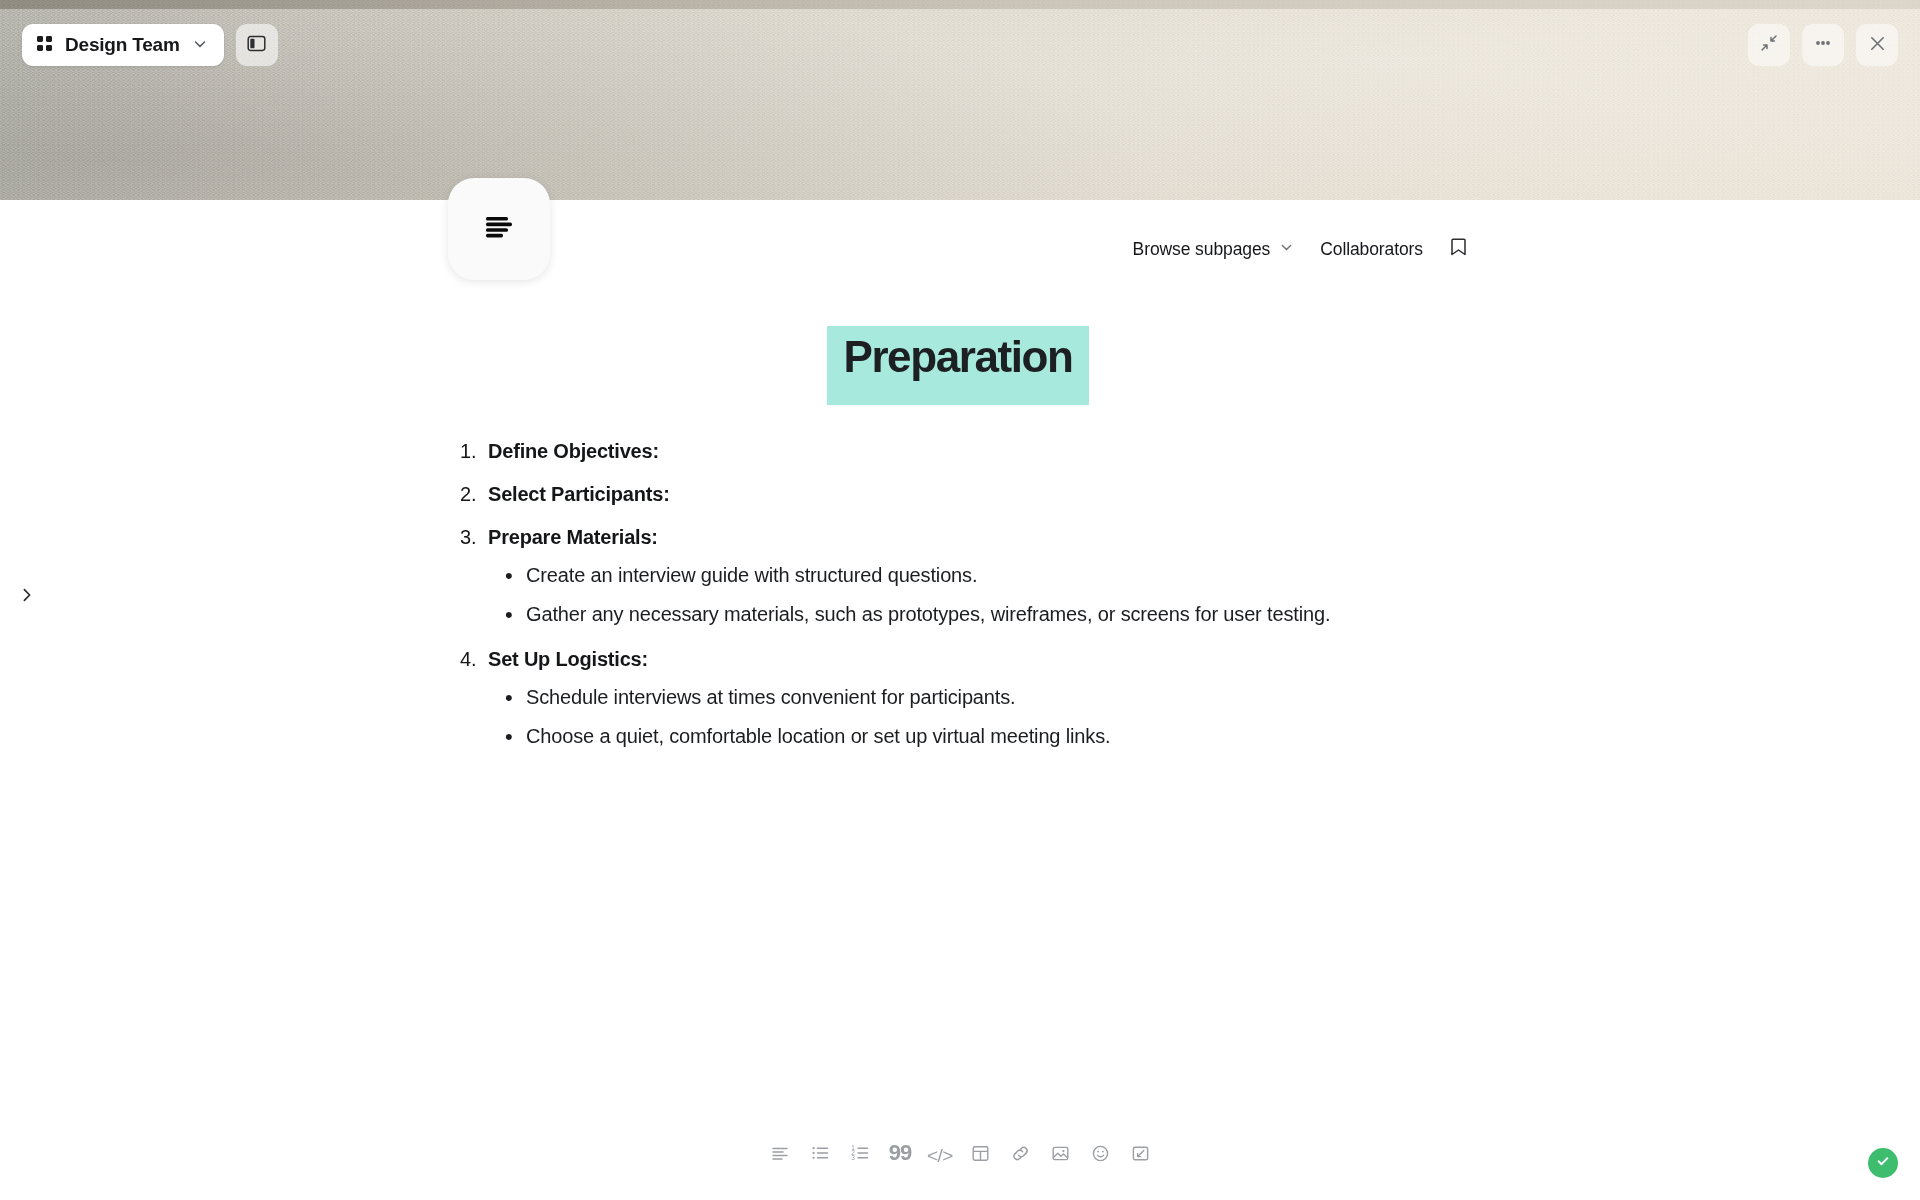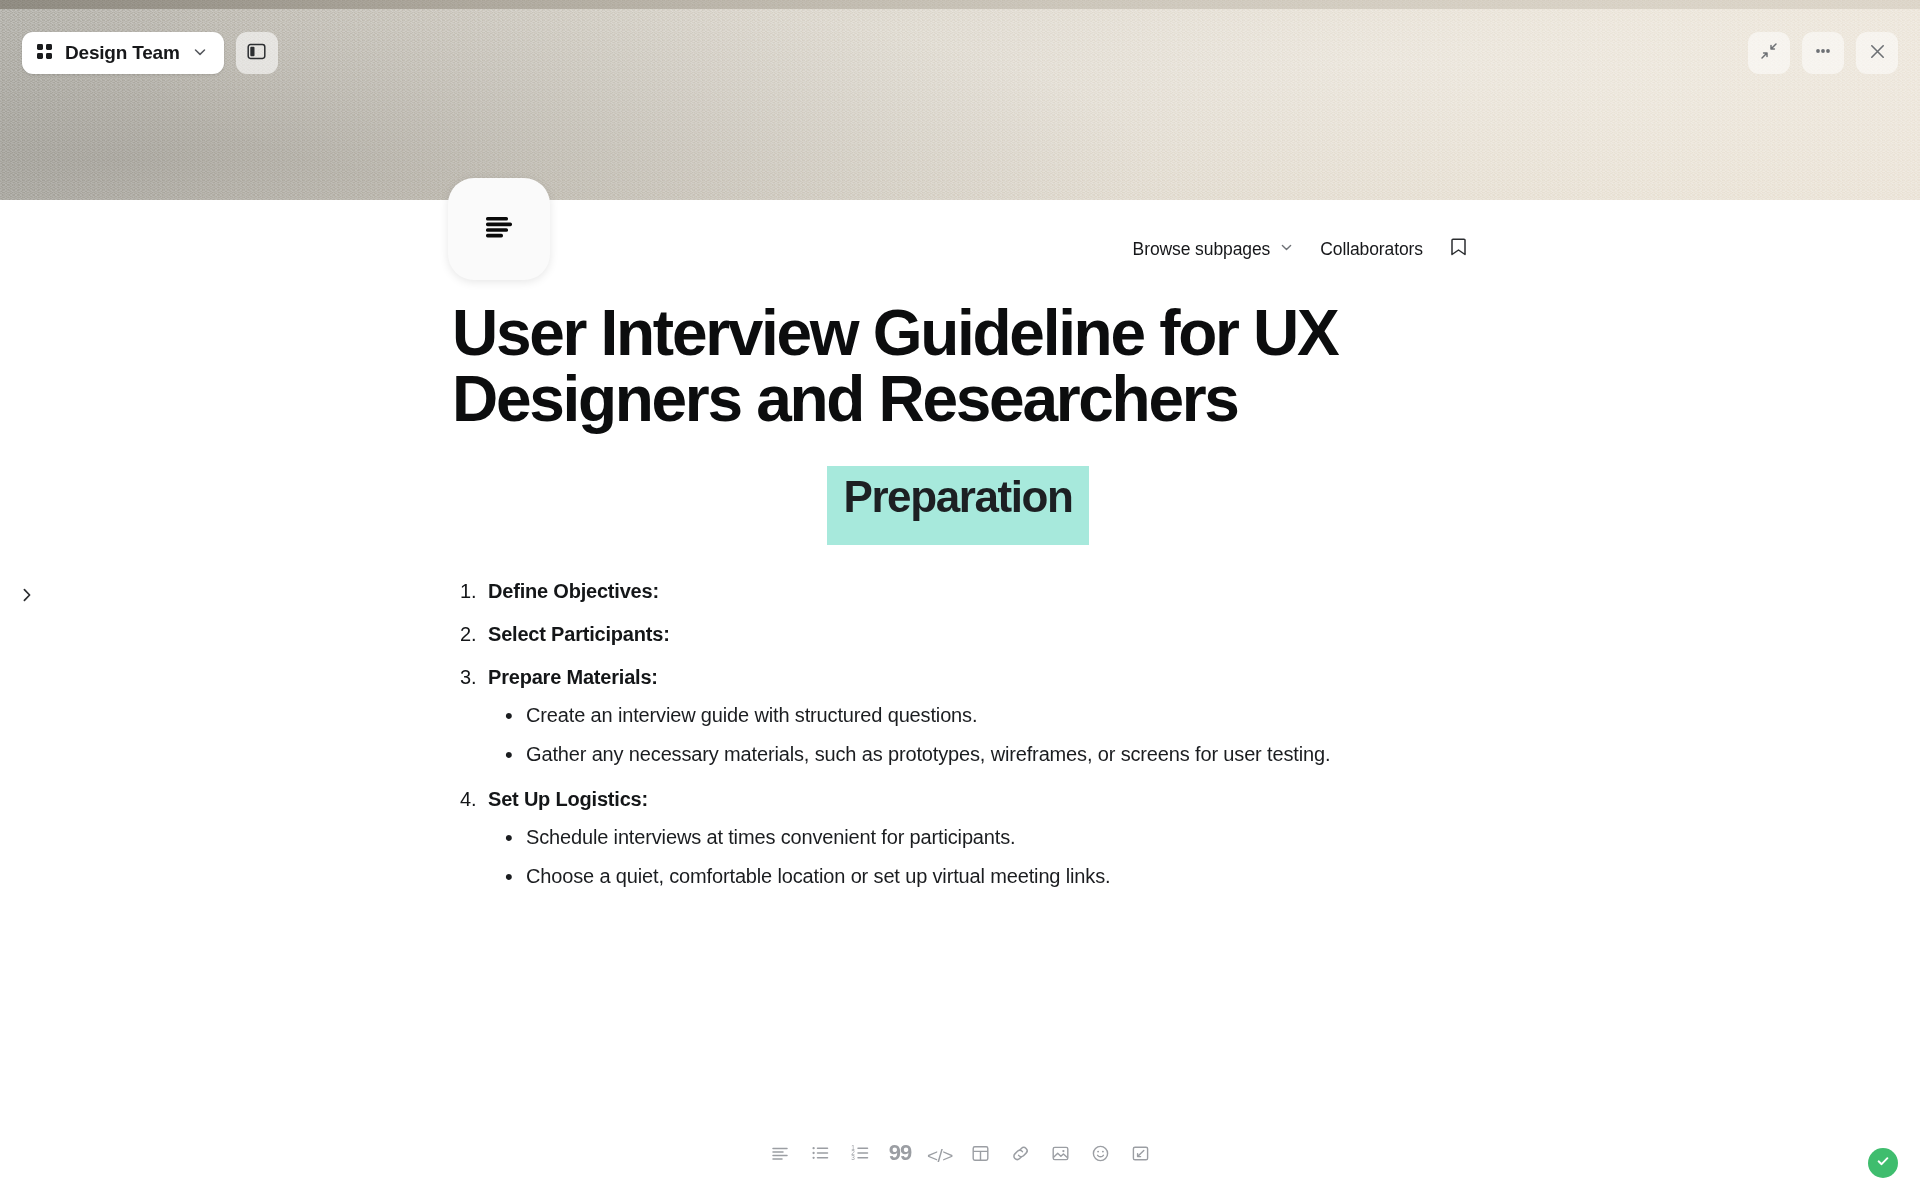--- a/index.html
+++ b/index.html
@@ -65,21 +65,21 @@
       rgba(110,104,92,.55) 0%,
       rgba(128,120,106,.42) 25%,
       rgba(150,142,126,.30) 55%,
       rgba(168,158,140,.24) 100%);
     pointer-events: none;
   }
 
   
   .topbar {
     position: absolute;
-    top: 12px; left: 0;
+    top: 4px; left: 0;
     width: 1920px;
     height: 82px;
     display: flex;
     align-items: center;
     padding: 16px 22px;
     z-index: 30;
   }
   .topbar-left { display: flex; align-items: center; gap: 12px; }
   .topbar-right { margin-left: auto; display: flex; align-items: center; gap: 12px; }
 
@@ -419,21 +419,20 @@
         <span>
           <svg width="19" height="22" viewBox="0 0 19 22" fill="none">
             <path d="M4 3.2h11a1 1 0 0 1 1 1v14.3L9.5 14 3 18.5V4.2a1 1 0 0 1 1-1z" stroke="#2b2d30" stroke-width="1.5" stroke-linejoin="round" fill="none"></path>
           </svg>
         </span>
       </div>
     </div>
 
     <div class="doc">
 
-      <h1 class="doc-title">User Interview Guideline for UX Designers and Researchers</h1>
 
       <div class="doc-h2-wrap">
         <span class="doc-h2">Preparation</span>
       </div>
 
       <ol class="steps">
 
         <li>
           <div class="step-label">Define Objectives:</div>
         </li>

